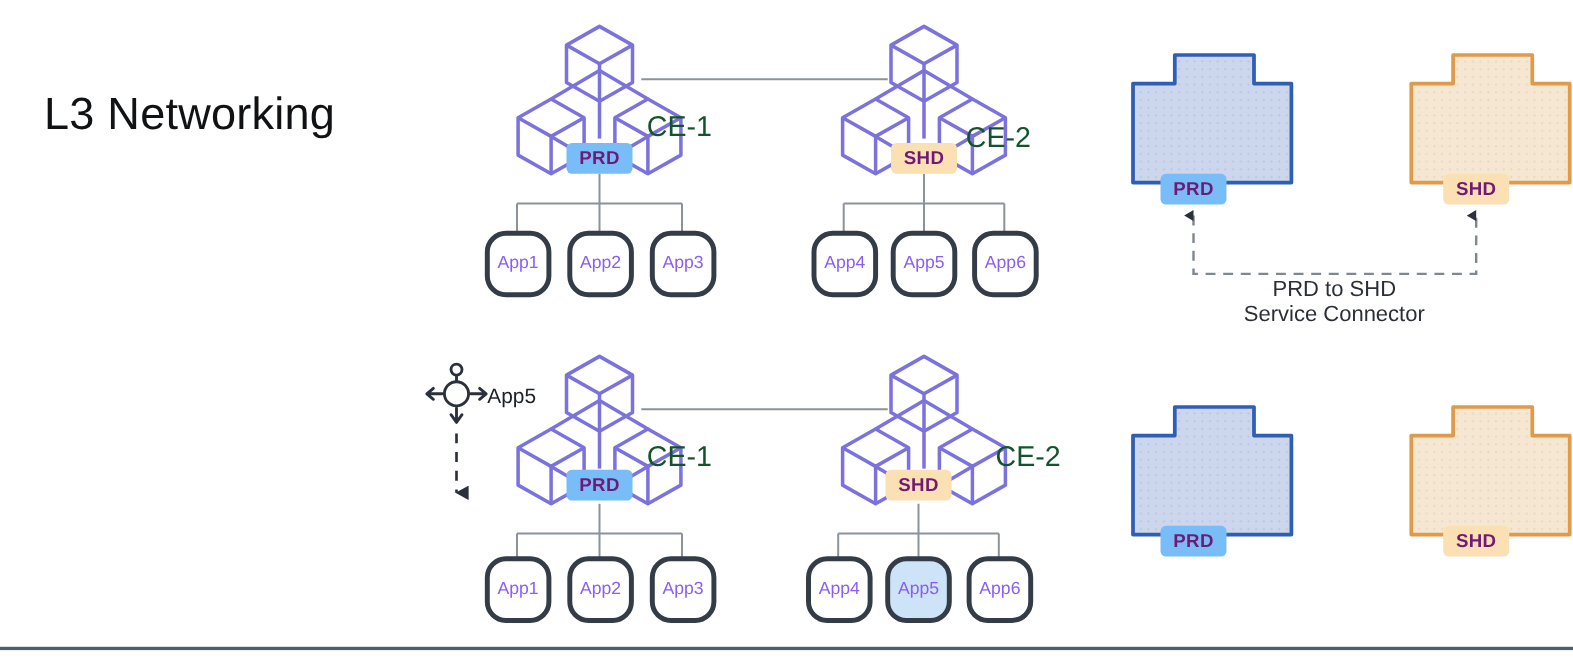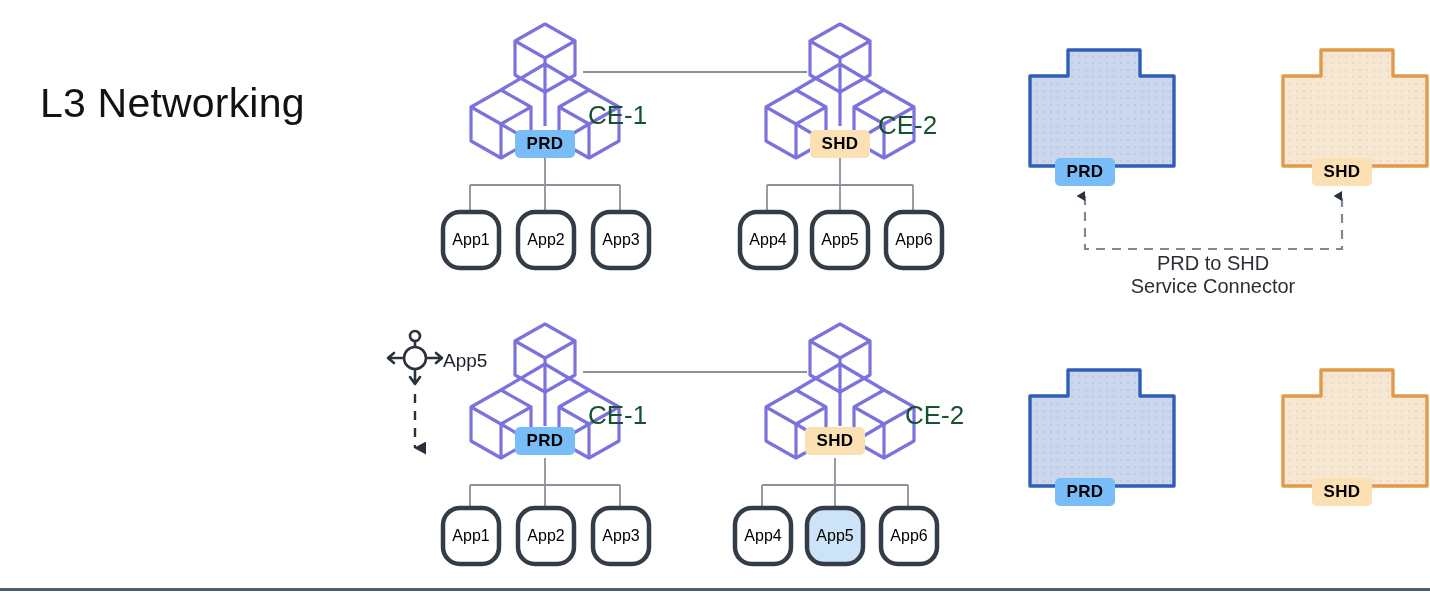--- a/index.html
+++ b/index.html
@@ -5,26 +5,26 @@
   html,body{margin:0;padding:0;background:#ffffff;}
   body{width:1430px;height:598px;position:relative;overflow:hidden;
        font-family:"Liberation Sans","DejaVu Sans",sans-serif;}
   .canvas{position:absolute;inset:0;padding-left:44px;}
   .svg-layer{position:absolute;left:0;top:0;width:1430px;height:598px;}
   .row-title{position:absolute;color:#111214;font-size:41px;font-weight:400;
              letter-spacing:.2px;white-space:nowrap;}
   .title-l3{left:40px;top:80px;}
   .title-svc{left:40px;top:358px;}
   .badge{position:absolute;border-radius:5px;font-size:17px;font-weight:700;
-         color:#000000;display:flex;align-items:center;justify-content:center;
+         color:#701a75;display:flex;align-items:center;justify-content:center;
          letter-spacing:.3px;}
   .badge-prd{background:#78bdf7;}
   .badge-shd{background:#fbe0b4;}
   .ce-label{position:absolute;color:#14532d;font-size:26px;white-space:nowrap;}
-  .app-txt{position:absolute;font-size:16px;color:#000000;white-space:nowrap;
+  .app-txt{position:absolute;font-size:16px;color:#8b5cf6;white-space:nowrap;
            display:flex;align-items:center;justify-content:center;}
   .conn-cap{position:absolute;color:#2b2f35;font-size:20px;line-height:23px;
             text-align:center;white-space:nowrap;}
   .move-lbl{position:absolute;color:#1c2127;font-size:19px;white-space:nowrap;}
   .footer-rule{position:absolute;left:0;width:1430px;height:3px;background:#4b606c;}
 </style>
 </head>
 <body>
 
 <div class="canvas">

